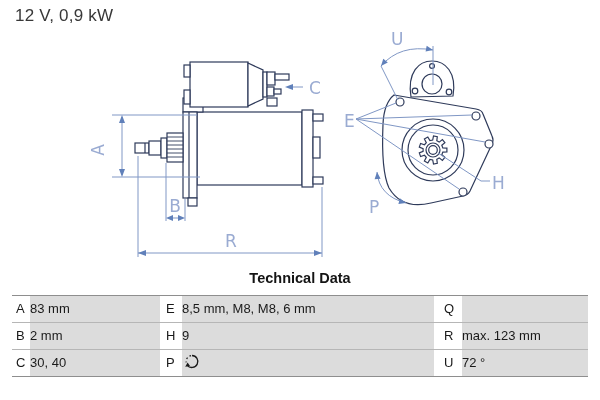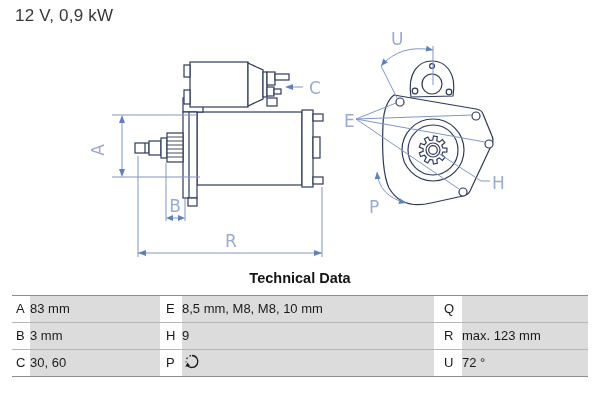--- a/index.html
+++ b/index.html
@@ -147,37 +147,37 @@
   </svg>
 
   <div class="tech">
     <div class="tech-title">Technical Data</div>
     <div class="tbl">
 
       <div class="trow">
         <div class="cell-key c1">A</div>
         <div class="cell-val">83 mm</div>
         <div class="cell-key c3">E</div>
-        <div class="cell-val">8,5 mm, M8, M8, 10 mm</div>
+        <div class="cell-val">8,5 mm, M8, M8, 6 mm</div>
         <div class="cell-key c5">Q</div>
         <div class="cell-val"></div>
       </div>
 
       <div class="trow">
         <div class="cell-key c1">B</div>
-        <div class="cell-val">3 mm</div>
+        <div class="cell-val">2 mm</div>
         <div class="cell-key c3">H</div>
         <div class="cell-val">9</div>
         <div class="cell-key c5">R</div>
         <div class="cell-val">max. 123 mm</div>
       </div>
 
       <div class="trow">
         <div class="cell-key c1">C</div>
-        <div class="cell-val">30, 60</div>
+        <div class="cell-val">30, 40</div>
         <div class="cell-key c3">P</div>
         <div class="cell-val">
           <svg class="rot-icon" width="20" height="18" viewBox="0 0 20 18">
             <path d="M10,2.5 A6,6 0 1 1 5.2,12.3" stroke="#1a1a1a" stroke-width="1.3" fill="none"></path>
             <path d="M9,2.6 A6,6 0 0 0 4.2,9.3" stroke="#1a1a1a" stroke-width="1.3" fill="none" stroke-dasharray="1.6 2.4"></path>
             <polygon points="3.2,13.8 8,13 5.6,9.4" fill="#1a1a1a"></polygon>
           </svg>
           <span></span>
         </div>
         <div class="cell-key c5">U</div>

